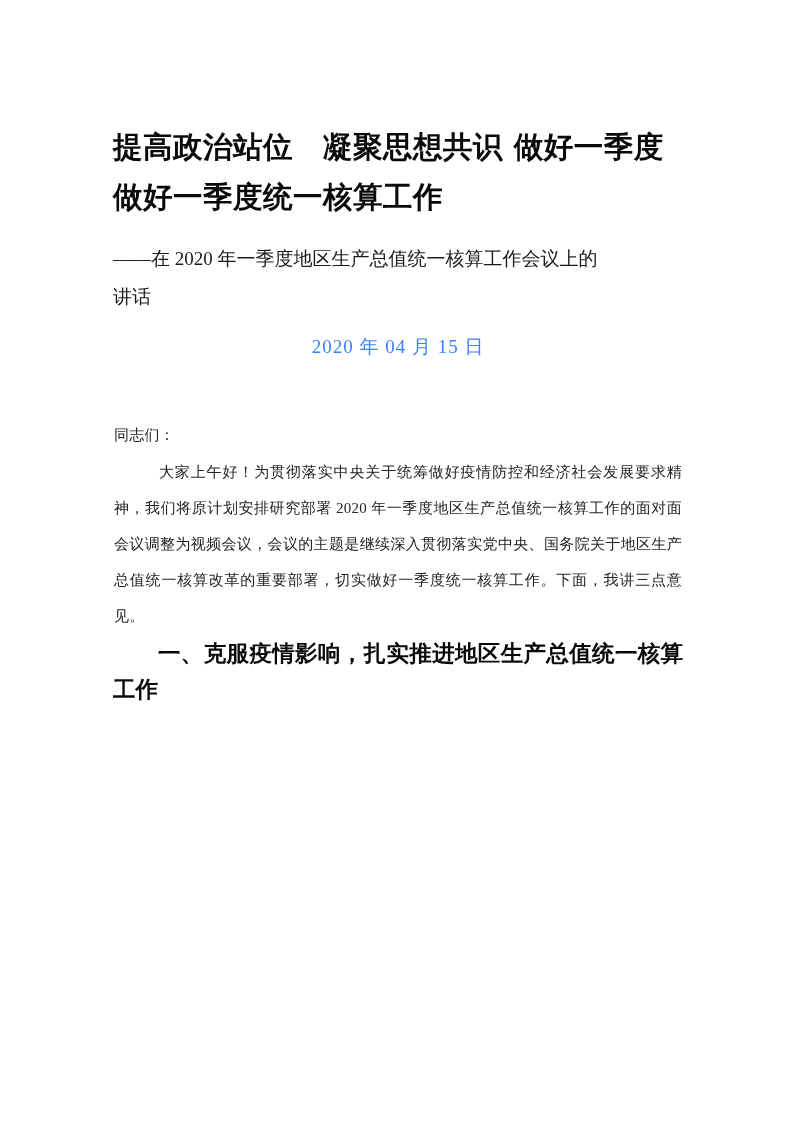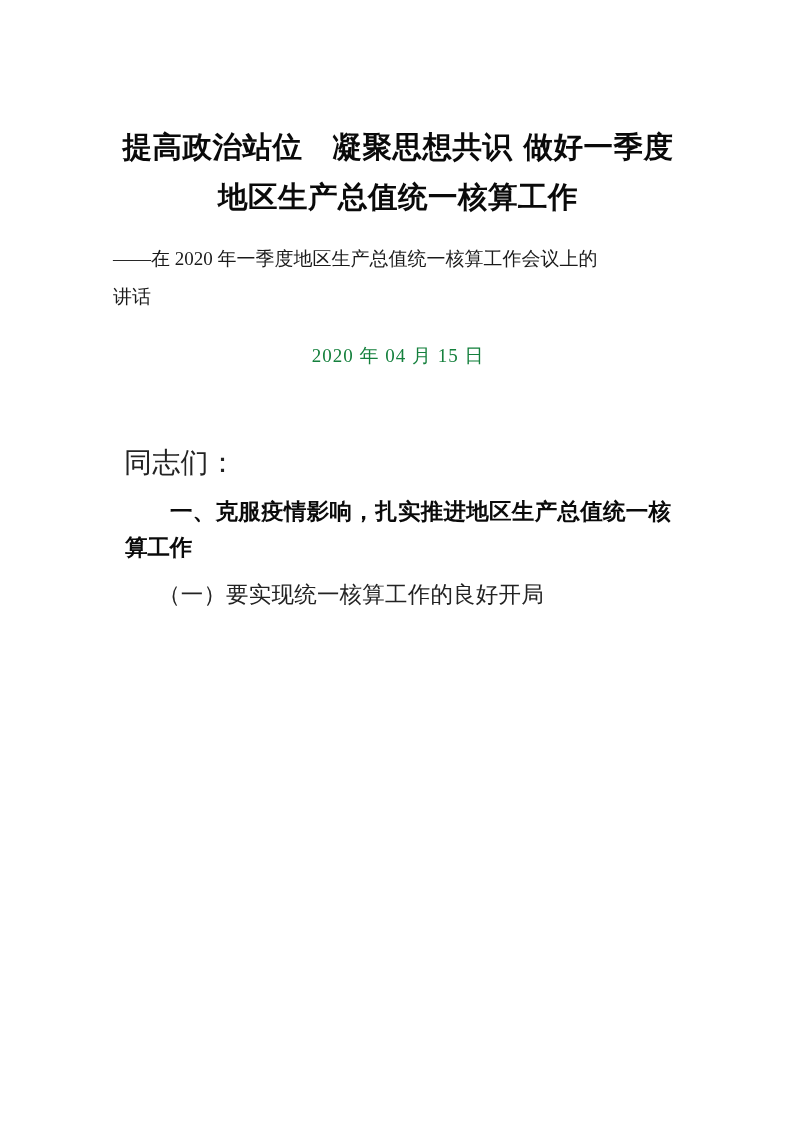--- a/index.html
+++ b/index.html
@@ -29,21 +29,20 @@
     position: absolute;
     left: 113px;
     top: 0;
     width: 570px;
   }
 
   
   .doc-title {
     margin: 0;
     padding-top: 122px;
-    text-align: center;
     font-family: "DejaVu Sans", "Liberation Sans", sans-serif;
     font-weight: 700;
     font-size: 29.5px;
     line-height: 50px;
     letter-spacing: 0.5px;
     color: #0a0a0a;
     white-space: pre-wrap;
   }
 
   
@@ -52,58 +51,58 @@
     padding-top: 18px;
     font-family: "Liberation Serif", "DejaVu Serif", serif;
     font-size: 19px;
     line-height: 38px;
     color: #1a1a1a;
     font-weight: 400;
     white-space: pre-wrap;
   }
 
   .doc-date {
-    margin: 12px;
+    margin: 3px;
     padding-top: 10px;
     text-align: center;
     font-family: "Liberation Serif", "DejaVu Serif", serif;
     font-size: 19px;
     line-height: 36px;
-    color: #15803d;
+    color: #3b82f6;
     letter-spacing: 1px;
   }
 
   
   .body-block {
     padding-top: 48px;
   }
 
   .para {
-    margin: 11px;
+    margin: 1px;
     font-family: "Liberation Serif", "DejaVu Serif", serif;
-    font-size: 28px;
+    font-size: 15px;
     line-height: 36px;
     color: #232323;
     text-align: justify;
     text-justify: inter-character;
     letter-spacing: 0.2px;
     text-indent: 0;
   }
 
   .para.indent {
     text-indent: 45px;
   }
 
   .para.salutation {
     text-indent: 0;
   }
 
   
   .section-heading {
-    margin: 12px;
+    margin: 0;
     font-family: "DejaVu Sans", "Liberation Sans", sans-serif;
     font-weight: 700;
     font-size: 22.5px;
     line-height: 36px;
     color: #0a0a0a;
     text-indent: 45px;
     text-align: justify;
     text-justify: inter-character;
     letter-spacing: -0.1px;
   }
@@ -117,33 +116,33 @@
     text-indent: 45px;
     letter-spacing: 0.2px;
   }
 </style>
 </head>
 <body>
 
 <div class="page">
   <div class="content">
 
-    <h1 class="doc-title"><span>提高政治站位　凝聚思想共识 做好一季度</span><br><span>地区生产总值统一核算工作</span></h1>
+    <h1 class="doc-title"><span>提高政治站位　凝聚思想共识 做好一季度</span><br><span>做好一季度统一核算工作</span></h1>
 
     <p class="doc-subtitle">——在 2020 年一季度地区生产总值统一核算工作会议上的
 讲话</p>
 
     <p class="doc-date">2020 年 04 月 15 日</p>
 
     <div class="body-block">
 
       <p class="para salutation">同志们：</p>
 
+      <p class="para indent">大家上午好！为贯彻落实中央关于统筹做好疫情防控和经济社会发展要求精神，我们将原计划安排研究部署 2020 年一季度地区生产总值统一核算工作的面对面会议调整为视频会议，会议的主题是继续深入贯彻落实党中央、国务院关于地区生产总值统一核算改革的重要部署，切实做好一季度统一核算工作。下面，我讲三点意见。</p>
 
       <p class="section-heading">一、克服疫情影响，扎实推进地区生产总值统一核算工作</p>
 
 
-      <p class="subsection-heading">（一）要实现统一核算工作的良好开局</p>
 
 
     </div>
   </div>
 </div>
 
 </body></html>

